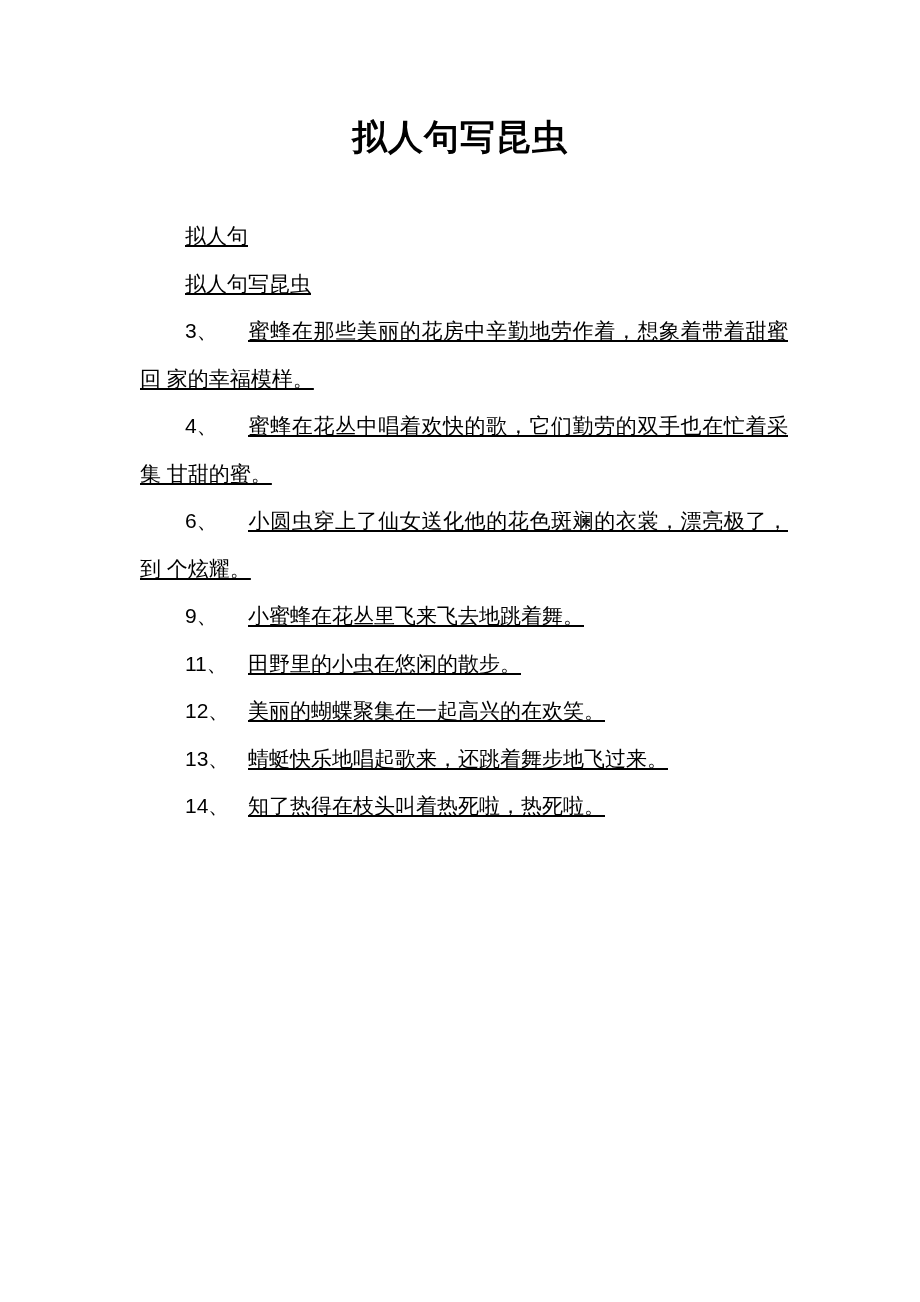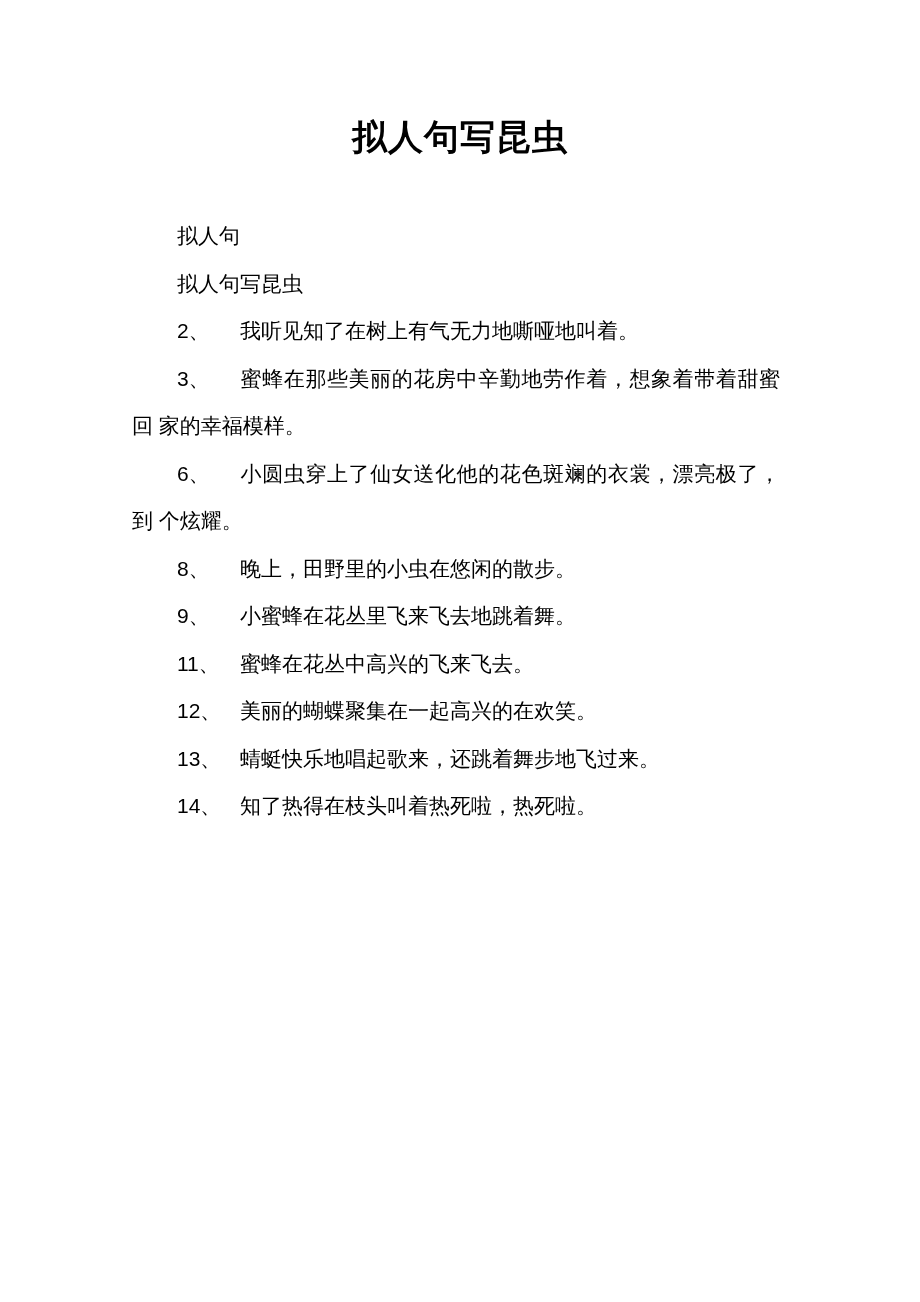--- a/index.html
+++ b/index.html
@@ -27,22 +27,23 @@
     text-align: center;
     font-size: 35px;
     font-weight: bold;
     letter-spacing: 1px;
     line-height: 44px;
     white-space: nowrap;
   }
   .body-block {
     position: absolute;
     top: 212px;
-    left: 132px;
+    left: 140px;
     width: 648px;
+    text-decoration: underline;
   }
   .para {
     font-size: 21px;
     line-height: 47.5px;
     text-indent: 45px;
     margin: 0;
     text-align: justify;
     text-justify: inter-ideograph;
     word-break: break-all;
   }
@@ -71,36 +72,33 @@
 <div class="page">
 
   <h1 class="doc-title">拟人句写昆虫</h1>
 
   <div class="body-block">
 
     <p class="para">拟人句</p>
     <p class="para">拟人句写昆虫</p>
 
     <p class="list-item">
-      <span class="num">2、</span><span class="item-text">我听见知了在树上有气无力地嘶哑地叫着。</span>
+      <span class="num">3、</span><span class="item-text">蜜蜂在那些美丽的花房中辛勤地劳作着，想象着带着甜蜜回 家的幸福模样。</span>
     </p>
     <p class="list-item">
-      <span class="num">3、</span><span class="item-text">蜜蜂在那些美丽的花房中辛勤地劳作着，想象着带着甜蜜回 家的幸福模样。</span>
+      <span class="num">4、</span><span class="item-text">蜜蜂在花丛中唱着欢快的歌，它们勤劳的双手也在忙着采集 甘甜的蜜。</span>
     </p>
     <p class="list-item">
       <span class="num">6、</span><span class="item-text">小圆虫穿上了仙女送化他的花色斑斓的衣裳，漂亮极了，到 个炫耀。</span>
     </p>
     <p class="list-item">
-      <span class="num">8、</span><span class="item-text">晚上，田野里的小虫在悠闲的散步。</span>
-    </p>
-    <p class="list-item">
       <span class="num">9、</span><span class="item-text">小蜜蜂在花丛里飞来飞去地跳着舞。</span>
     </p>
     <p class="list-item">
-      <span class="num">11、</span><span class="item-text">蜜蜂在花丛中高兴的飞来飞去。</span>
+      <span class="num">11、</span><span class="item-text">田野里的小虫在悠闲的散步。</span>
     </p>
     <p class="list-item">
       <span class="num">12、</span><span class="item-text">美丽的蝴蝶聚集在一起高兴的在欢笑。</span>
     </p>
     <p class="list-item">
       <span class="num">13、</span><span class="item-text">蜻蜓快乐地唱起歌来，还跳着舞步地飞过来。</span>
     </p>
     <p class="list-item">
       <span class="num">14、</span><span class="item-text">知了热得在枝头叫着热死啦，热死啦。</span>
     </p>

